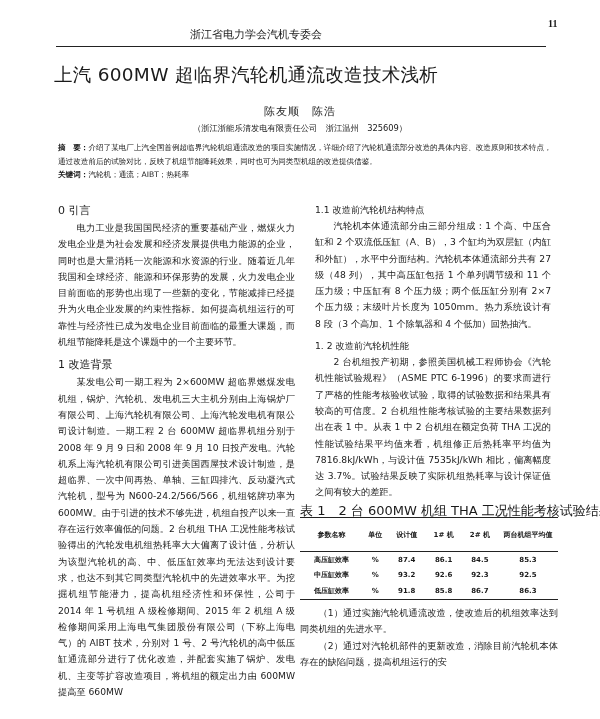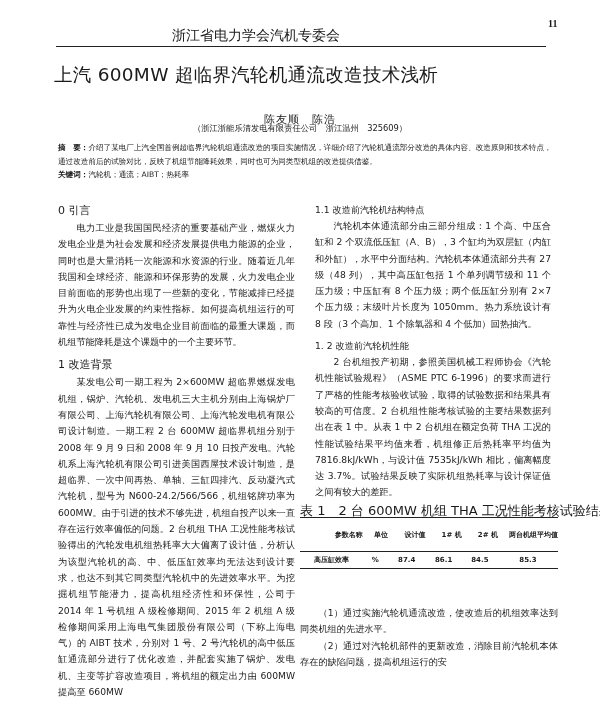--- a/index.html
+++ b/index.html
@@ -1,45 +1,45 @@
 <!DOCTYPE html>
 <html><head>
 <meta charset="utf-8">
 <style>
   html, body { margin: 0; padding: 0; background: #ffffff; }
   body {
     width: 600px; height: 719px; position: relative; overflow: hidden;
     font-family: "DejaVu Serif", "Liberation Serif", serif; color: #1a1a1a;
   }
   .page-number { position: absolute; left: 548px; top: 18px; font-size: 10px; font-weight: bold; font-family: "Liberation Serif", serif; }
-  .running-header { position: absolute; left: 0; top: 27px; width: 512px; text-align: center; font-size: 14px; font-family: Liberation Mono, monospace; }
+  .running-header { position: absolute; left: 0; top: 27px; width: 512px; text-align: center; font-size: 11px; font-family: Liberation Mono, monospace; }
   .header-rule { position: absolute; left: 56px; top: 46px; width: 490px; height: 1px; background: #222; }
 
   .title { position: absolute; left: 0; top: 62px; width: 492px; text-align: center; font-size: 18.5px; font-family: "DejaVu Sans", sans-serif; letter-spacing: 0.3px; }
-  .authors { position: absolute; left: 0; top: 112px; width: 600px; text-align: center; font-size: 11px; font-family: "DejaVu Sans", sans-serif; letter-spacing: 1px; }
+  .authors { position: absolute; left: 0; top: 104px; width: 600px; text-align: center; font-size: 11px; font-family: "DejaVu Sans", sans-serif; letter-spacing: 1px; }
   .affiliation { position: absolute; left: 0; top: 123px; width: 600px; text-align: center; font-size: 8.3px; font-family: "DejaVu Sans", sans-serif; }
 
   .abstract { position: absolute; left: 58px; top: 141px; width: 500px; font-size: 7.6px; line-height: 13.5px; font-family: "DejaVu Sans", sans-serif; }
   .abstract .label { font-weight: bold; }
 
   .col { position: absolute; font-size: 9.2px; line-height: 16.3px; font-family: "DejaVu Sans", sans-serif; text-align: justify; }
   .col-left { left: 58px; top: 202px; width: 237px; }
   .col-right { left: 315px; top: 202px; width: 236px; }
   .h1 { font-size: 11px; margin: 0; line-height: 18px; }
   .h2 { font-size: 9.2px; margin: 0; line-height: 16px; }
   .para { margin: 0; text-indent: 2em; }
   .gap { height: 6px; }
 
   .table-wrap { position: absolute; left: 300px; top: 505px; width: 258px; font-family: "DejaVu Sans", sans-serif; }
   .table-caption { font-size: 13px; line-height: 12px; white-space: nowrap; font-weight: normal; }
   table { border-collapse: collapse; width: 258px; font-size: 7px; }
   thead tr { border-top: 1.3px solid #222; border-bottom: 1px solid #222; }
   tbody tr:last-child { border-bottom: 1.3px solid #222; }
   th, td { text-align: center; padding: 0; font-weight: bold; }
-  th { height: 33px; line-height: 14px; text-align: right; }
+  th { height: 33px; line-height: 14px; }
   td { height: 15.5px; }
   td.name { white-space: nowrap; }
 </style>
 </head>
 <body>
 
 <div class="page-number">11</div>
 <div class="running-header">浙江省电力学会汽机专委会</div>
 <div class="header-rule"></div>
 
@@ -83,20 +83,36 @@
     </thead>
     <tbody>
       <tr>
         <td class="name">高压缸效率</td>
         <td>%</td>
         <td>87.4</td>
         <td>86.1</td>
         <td>84.5</td>
         <td>85.3</td>
       </tr>
+      <tr>
+        <td class="name">中压缸效率</td>
+        <td>%</td>
+        <td>93.2</td>
+        <td>92.6</td>
+        <td>92.3</td>
+        <td>92.5</td>
+      </tr>
+      <tr>
+        <td class="name">低压缸效率</td>
+        <td>%</td>
+        <td>91.8</td>
+        <td>85.8</td>
+        <td>86.7</td>
+        <td>86.3</td>
+      </tr>
     </tbody>
   </table>
 </div>
 
 <div class="col" style="left:300px; top:605px; width:258px;">
   <p class="para">（1）通过实施汽轮机通流改造，使改造后的机组效率达到同类机组的先进水平。</p>
   <p class="para">（2）通过对汽轮机部件的更新改造，消除目前汽轮机本体存在的缺陷问题，提高机组运行的安</p>
 </div>
 
 </body></html>

